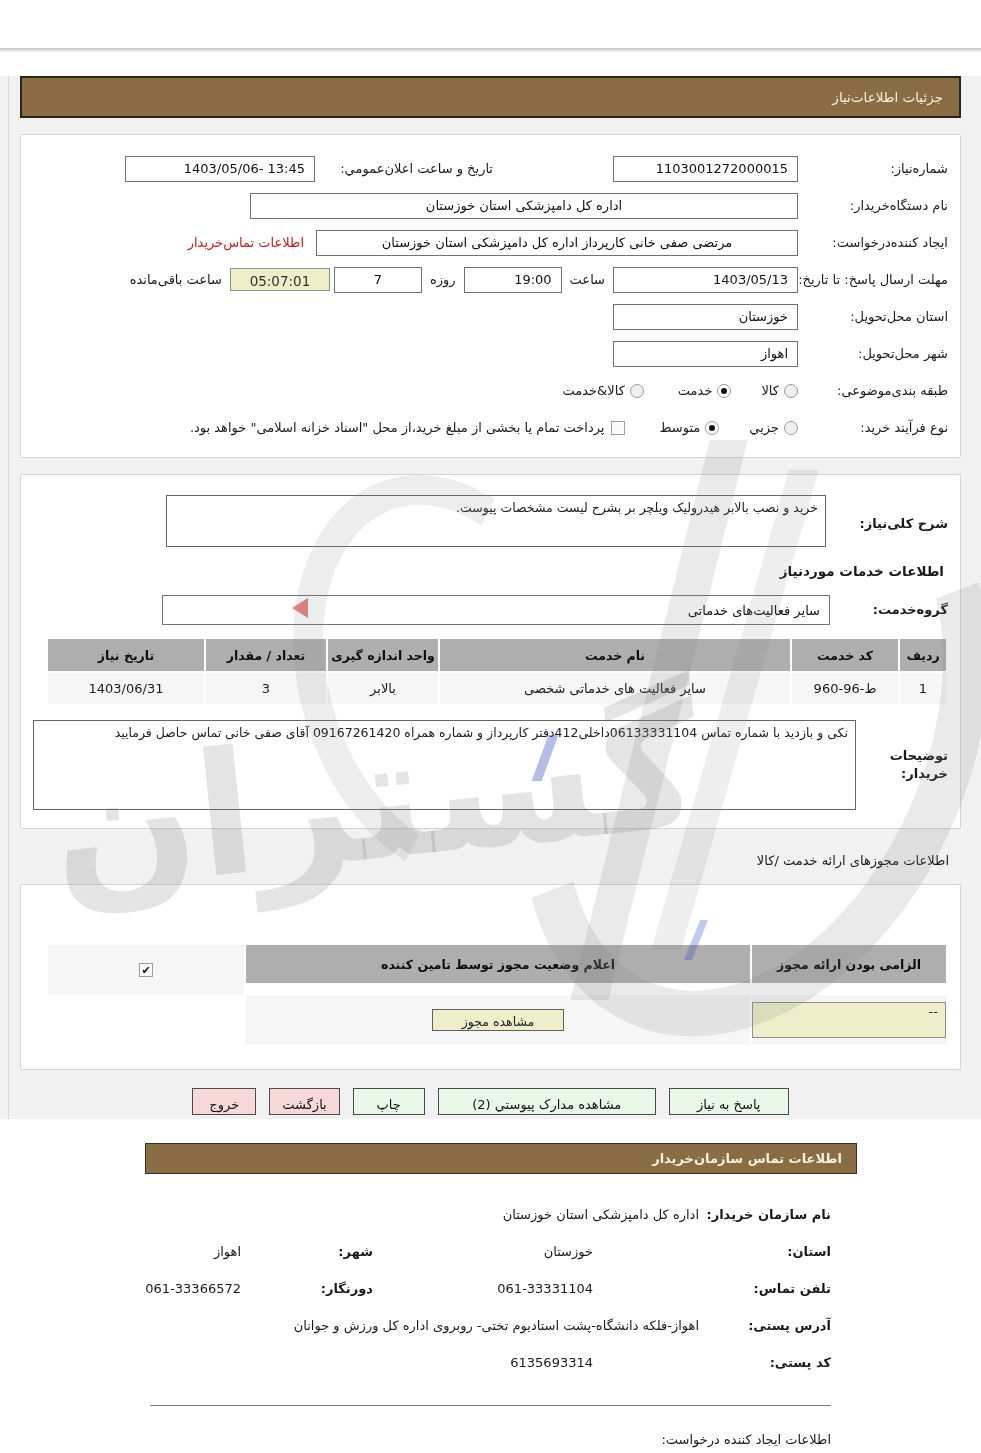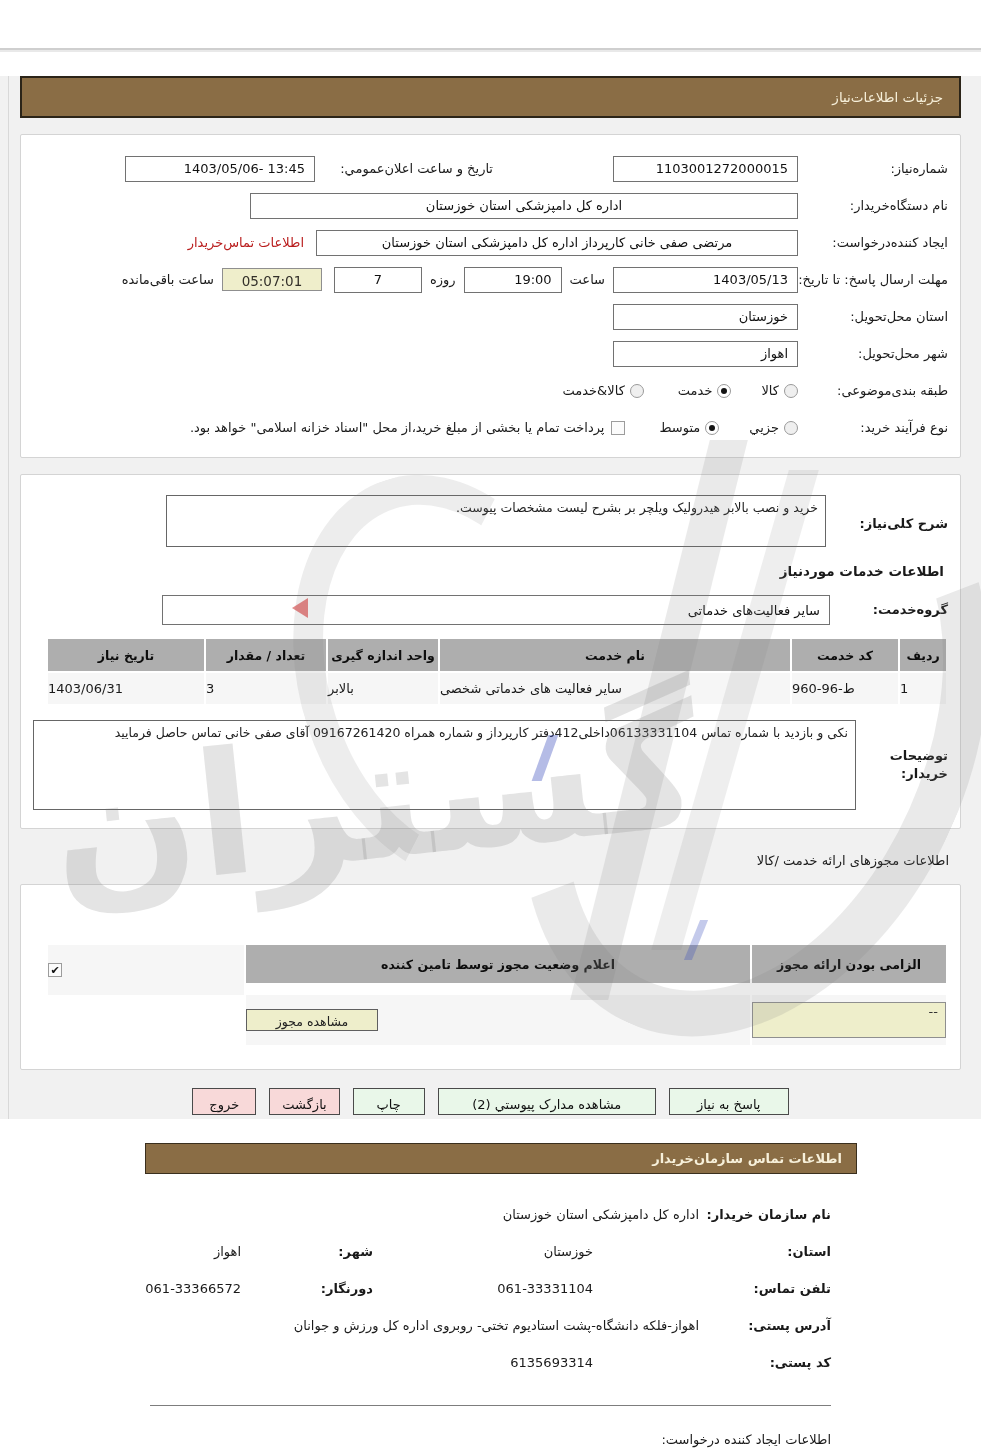--- a/index.html
+++ b/index.html
@@ -85,21 +85,21 @@
 
   
   .svc-table { display: grid; grid-template-columns: 48px 108px 352px 112px 122px 158px; margin: 14px 2px 16px; }
   .th {
     background: #aeaeae; color:#0d0d0d; font-weight: bold; font-size: 12.5px;
     height: 34px; display:flex; align-items:center; justify-content:center;
     border-left: 2px solid #fff; border-bottom: 2px solid #fff;
   }
   .td {
     background: #f6f6f6; font-size: 13px; height: 31px;
-    display:flex; align-items:center; justify-content:flex-end; border-left: 2px solid #fff;
+    display:flex; align-items:center; justify-content:center; border-left: 2px solid #fff;
   }
 
   .permits-heading { margin: 24px 32px 8px; font-size: 13px; }
 
   .permit-table { display: grid; grid-template-columns: 196px 506px 198px; margin: 56px 2px 10px; }
   .permit-table .td { height: 50px; }
   .beige-input {
     background: #eeeecb; border: 1px solid #8f8f8f; width: 480px; height: 36px;
     font-size: 13px; padding: 1px 7px; color: #333;
   }
@@ -213,21 +213,21 @@
       <div class="flabel">مهلت ارسال پاسخ: تا تاریخ:</div>
       <div class="input w185">
           <span class="ltr">1403/05/13</span>
         </div>
       <span class="inline-lbl">ساعت</span>
       <div class="input w98">
           <span class="ltr">19:00</span>
         </div>
       <span class="inline-lbl">روزه</span>
       <div class="input w88 center">7</div>
-      <div class="countdown" style="margin-right:12px">
+      <div class="countdown" style="margin-right:4px">
           <span class="ltr">05:07:01</span>
         </div>
       <span class="inline-lbl">ساعت باقی‌مانده</span>
     </div>
 
     <div class="frow">
       <div class="flabel">استان محل‌تحویل:</div>
       <div class="input w185">خوزستان</div>
     </div>
 

